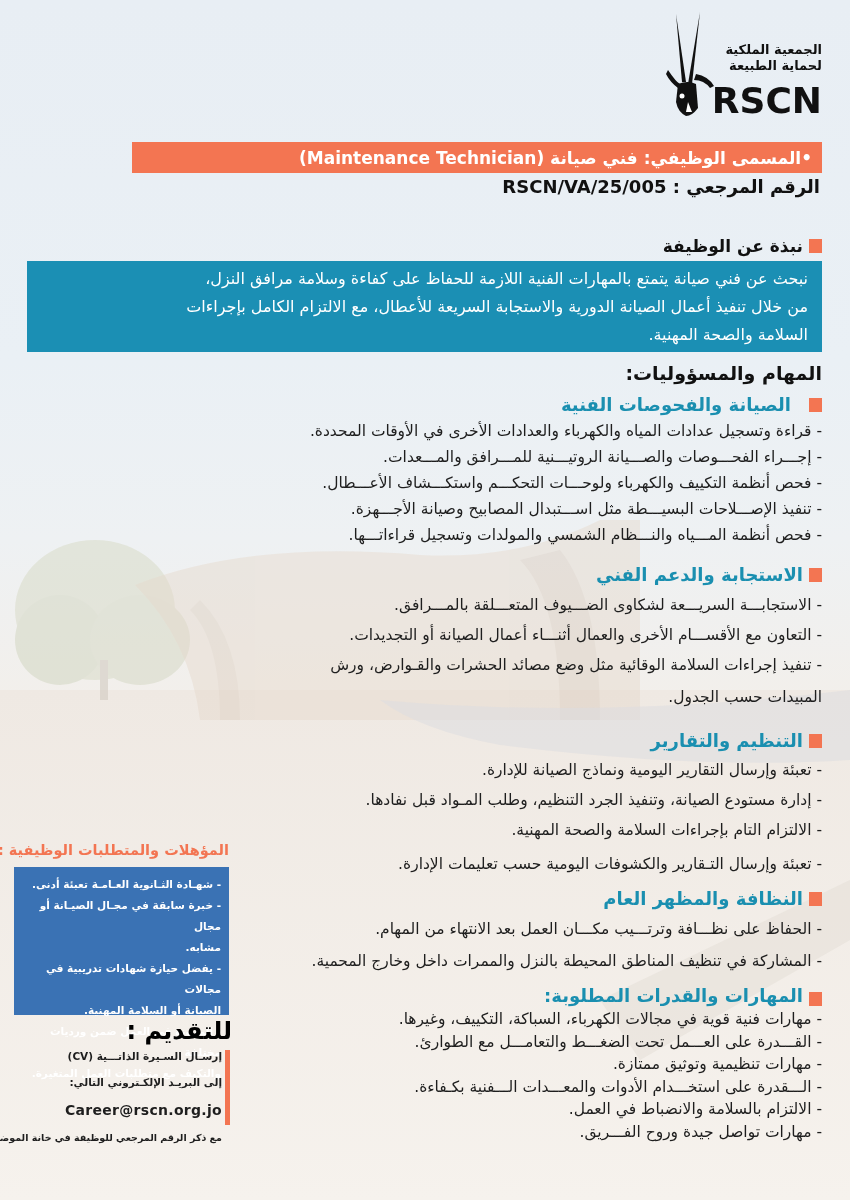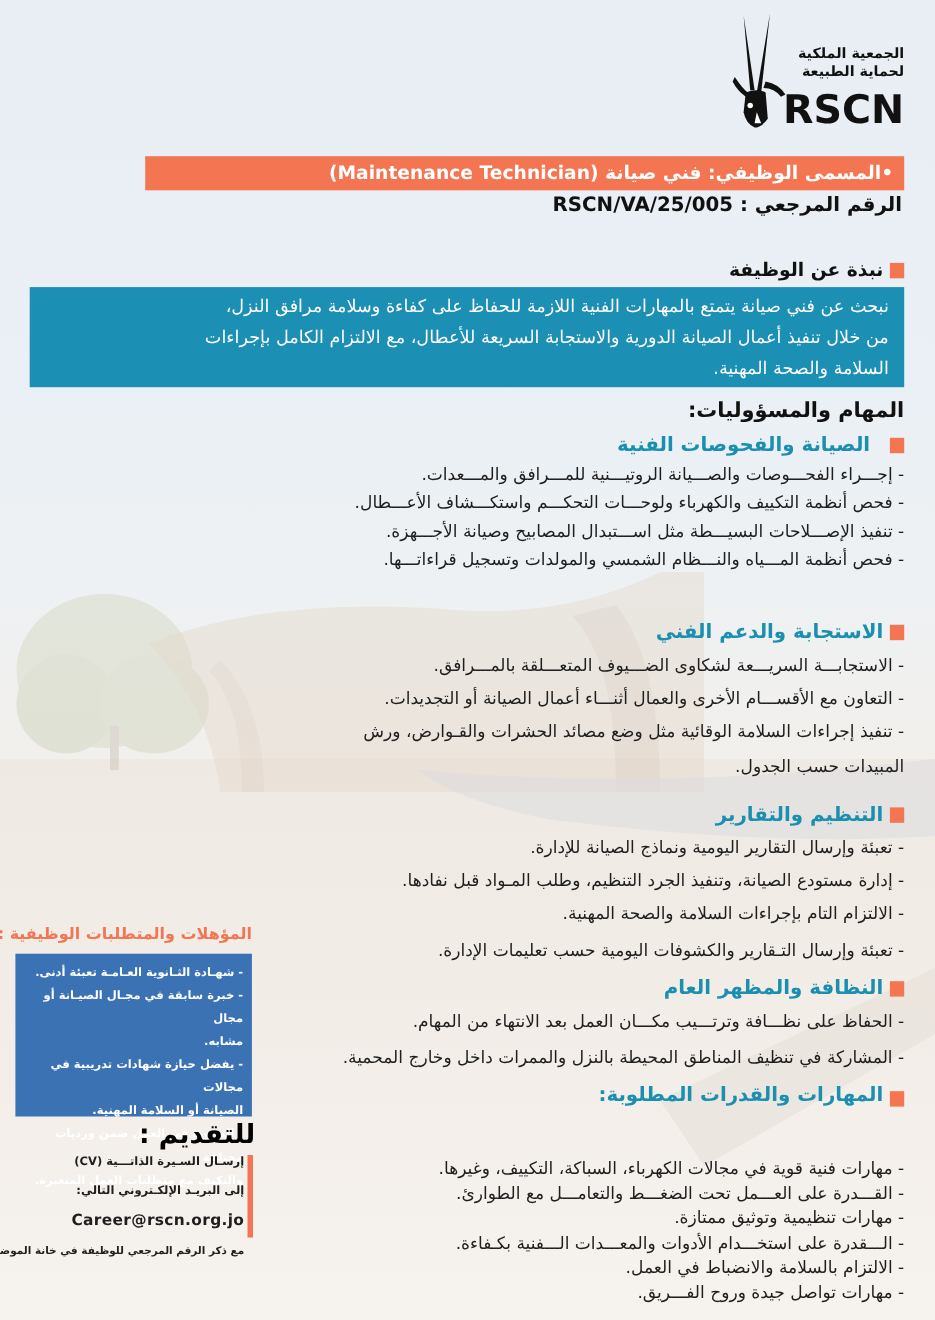--- a/index.html
+++ b/index.html
@@ -40,21 +40,21 @@
 
   .sh1 { right: 28px; top: 394px; gap: 12px; }
   .l1 { right: 28px; top: 418px; line-height: 26px; }
   .sh2 { right: 28px; top: 564px; }
   .l2 { right: 28px; top: 590px; line-height: 30px; }
   .sh3 { right: 28px; top: 730px; }
   .l3 { right: 28px; top: 755px; line-height: 30px; }
   .sh4 { right: 28px; top: 888px; }
   .l4 { right: 28px; top: 913px; line-height: 32px; }
   .sh5 { right: 28px; top: 985px; align-items: flex-end; }
-  .l5 { right: 28px; top: 1008px; line-height: 22.5px; margin-top: 43px; }
+  .l5 { right: 28px; top: 1008px; line-height: 22.5px; }
 
   
   .qual-head { left: 14px; top: 842px; width: 215px; text-align: right; font-weight: bold; font-size: 14.5px; color: #f37552; direction: rtl; white-space: nowrap; }
   .qual-box { left: 14px; top: 867px; width: 215px; height: 148px; background: #3a72b4; color: #fff; box-sizing: border-box; padding: 7px 8px 0 6px; direction: rtl; text-align: right; font-size: 10.5px; line-height: 21px; font-weight: bold; }
   .apply-head { left: 140px; top: 1017px; width: 92px; text-align: center; font-weight: bold; font-size: 24px; color: #000000; direction: rtl; white-space: nowrap; }
   .apply-bar { left: 225px; top: 1050px; width: 5px; height: 75px; background: #f37552; }
   .apply-lines { left: 0px; top: 1046px; width: 222px; text-align: right; direction: rtl; font-weight: bold; color: #1e1e1e; }
   .apply-lines .a1 { font-size: 10.5px; line-height: 20px; }
   .apply-lines .a2 { font-size: 10.5px; line-height: 24px; margin-top: 4px; }
   .apply-lines .a3 { font-size: 14px; line-height: 24px; direction: ltr; text-align: right; margin-top: 4px; letter-spacing: 0.3px; }
@@ -121,20 +121,21 @@
   <div>السلامة والصحة المهنية.</div>
 </div>
 
 <div class="layer tasks-head">المهام والمسؤوليات:</div>
 
 <div class="layer sec-head sub-head sh1">
   <span class="txt">الصيانة والفحوصات الفنية</span>
   <span class="sq"></span>
 </div>
 <div class="layer list l1">
+  <div>-  قراءة وتسجيل عدادات المياه والكهرباء والعدادات الأخرى في الأوقات المحددة.</div>
   <div>-  إجـــراء الفحـــوصات والصـــيانة الروتيـــنية للمـــرافق والمـــعدات.</div>
   <div>-  فحص أنظمة التكييف والكهرباء ولوحـــات التحكـــم واستكـــشاف الأعـــطال.</div>
   <div>-  تنفيذ الإصـــلاحات البسيـــطة مثل اســـتبدال المصابيح وصيانة الأجـــهزة.</div>
   <div>-  فحص أنظمة المـــياه والنـــظام الشمسي والمولدات وتسجيل قراءاتـــها.</div>
 </div>
 
 <div class="layer sec-head sub-head sh2">
   <span class="txt">الاستجابة والدعم الفني</span>
   <span class="sq"></span>
 </div>

